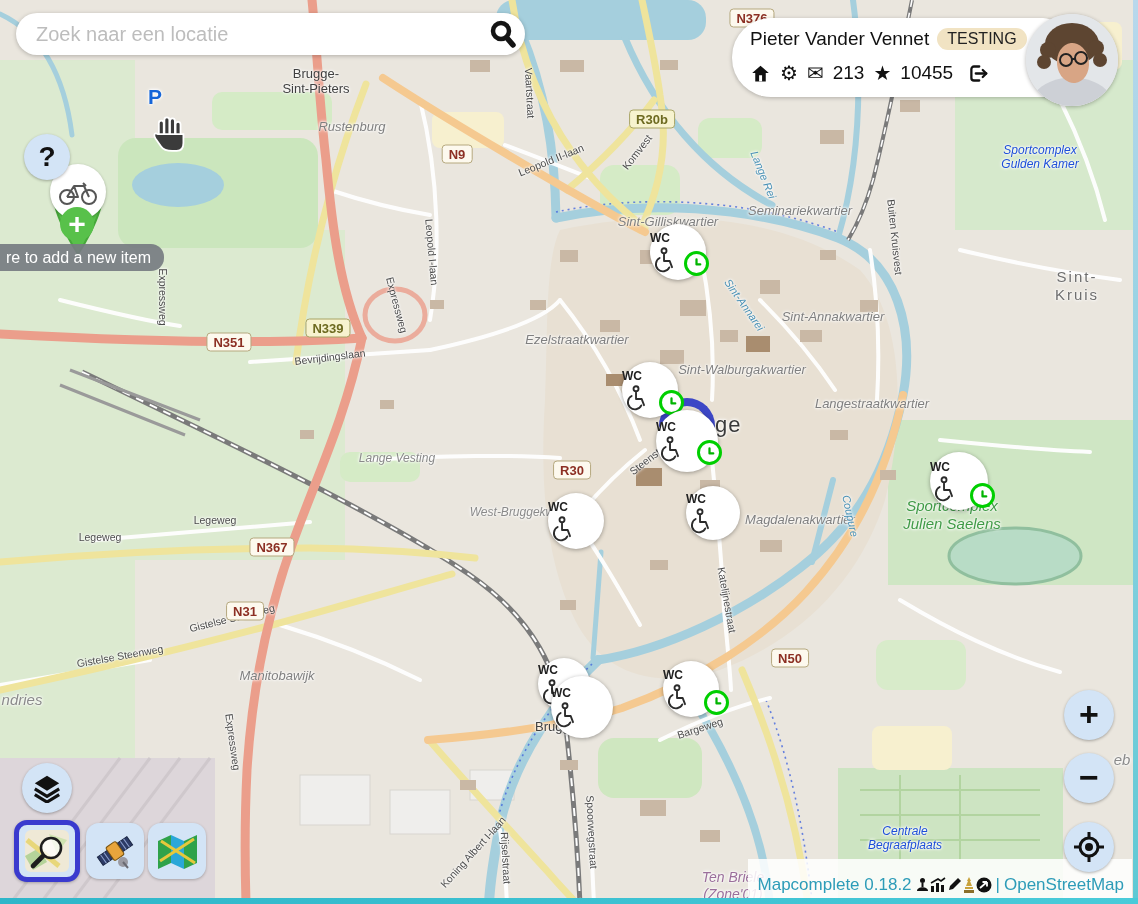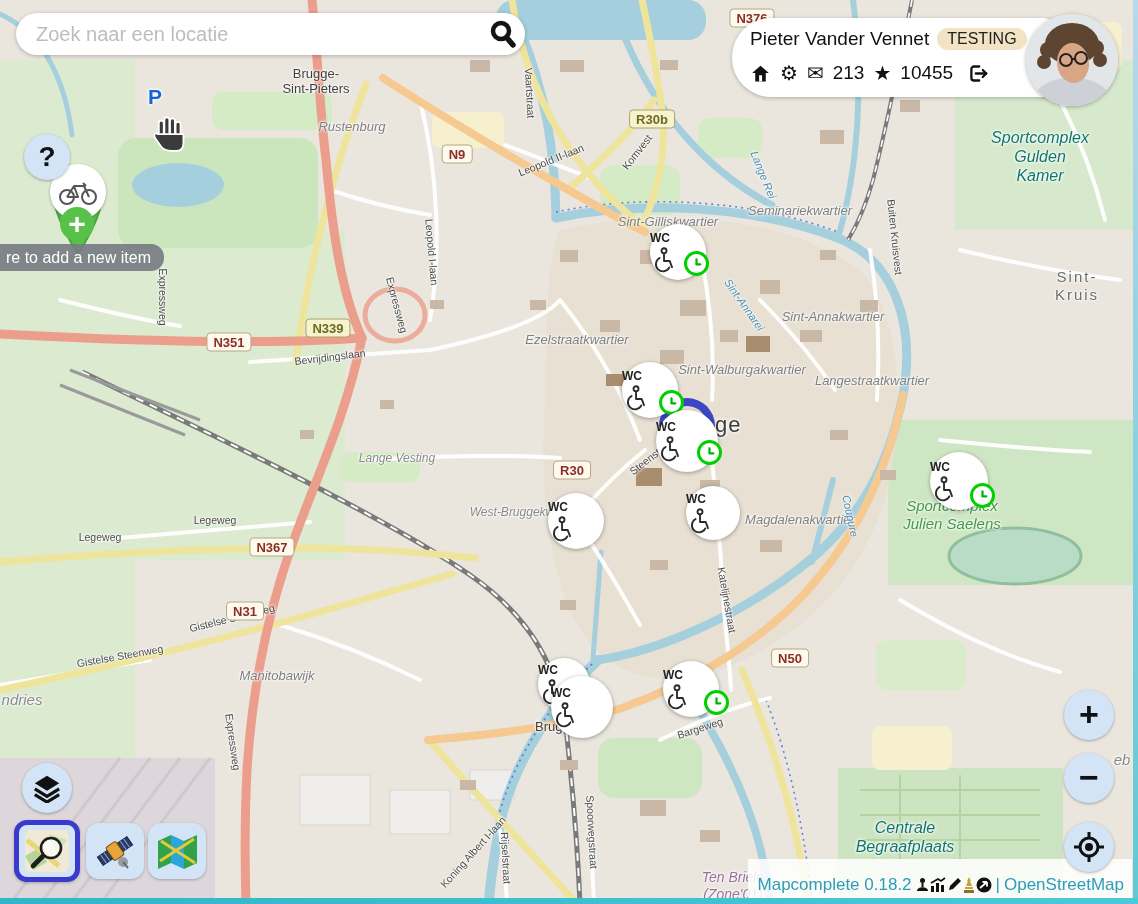--- a/index.html
+++ b/index.html
@@ -6,21 +6,21 @@
   body{width:1138px;height:904px;font-family:"Liberation Sans",sans-serif;}
   #stage{position:relative;width:1138px;height:904px;background:#eae6de;overflow:hidden;}
   #stage svg.mapsvg{position:absolute;left:0;top:0;}
   
   .map-lbl{position:absolute;white-space:pre-line;line-height:1.18;text-align:center;pointer-events:none;
            text-shadow:0 0 2px #fff,0 0 3px #fff,0 0 4px #fff;transform-origin:center;}
   .c-q{color:#7f7f7f;font-style:italic;font-size:13px;}
   .c-q2{color:#8a8a8a;font-style:italic;font-size:12px;}
   .c-s{color:#4c4c4c;font-size:10.5px;}
   .c-w{color:#4a91b5;font-style:italic;font-size:11px;}
-  .c-g{color:#0f766e;font-style:italic;font-size:16px;}
+  .c-g{color:#1d4ed8;font-style:italic;font-size:12px;}
   .c-g2{color:#3f9a46;font-style:italic;font-size:15px;}
   .c-p{color:#9b6f9b;font-style:italic;font-size:14px;}
   .c-st{color:#404040;font-weight:normal;font-size:13px;}
   .c-big{color:#3a3a3a;font-size:22px;letter-spacing:1px;}
   .c-city{color:#6e6e6e;font-size:15px;letter-spacing:2px;}
   .c-area{color:#8a8a8a;font-style:italic;font-size:15px;}
   .c-pk{color:#1565d8;font-weight:bold;font-size:21px;}
   
   .road-badge{position:absolute;transform:translate(-50%,-50%);font-size:13px;font-weight:bold;
               padding:1px 6px;border-radius:4px;border:1.5px solid #b5a87e;margin-left:20px;}
@@ -239,21 +239,21 @@
 
   <div id="label-layer">
       <span class="map-lbl c-st" style="left: 316px; top: 81px; transform: translate(-50%, -50%) rotate(0deg);">Brugge-
 Sint-Pieters</span>
       <span class="map-lbl c-q" style="left: 352px; top: 127px; transform: translate(-50%, -50%) rotate(0deg);">Rustenburg</span>
       <span class="map-lbl c-q" style="left: 668px; top: 222px; transform: translate(-50%, -50%) rotate(0deg);">Sint-Gilliskwartier</span>
       <span class="map-lbl c-q" style="left: 800px; top: 211px; transform: translate(-50%, -50%) rotate(0deg);">Seminariekwartier</span>
       <span class="map-lbl c-q" style="left: 833px; top: 317px; transform: translate(-50%, -50%) rotate(0deg);">Sint-Annakwartier</span>
       <span class="map-lbl c-q" style="left: 577px; top: 340px; transform: translate(-50%, -50%) rotate(0deg);">Ezelstraatkwartier</span>
       <span class="map-lbl c-q" style="left: 742px; top: 370px; transform: translate(-50%, -50%) rotate(0deg);">Sint-Walburgakwartier</span>
-      <span class="map-lbl c-q" style="left: 872px; top: 381px; transform: translate(-50%, -50%) rotate(0deg);">Langestraatkwartier</span>
+      <span class="map-lbl c-q" style="left: 872px; top: 404px; transform: translate(-50%, -50%) rotate(0deg);">Langestraatkwartier</span>
       <span class="map-lbl c-city" style="left: 1077px; top: 286px; transform: translate(-50%, -50%) rotate(0deg);">Sint-Kruis</span>
       <span class="map-lbl c-g" style="left: 1040px; top: 157px; transform: translate(-50%, -50%) rotate(0deg);">Sportcomplex
 Gulden Kamer</span>
       <span class="map-lbl c-q" style="left: 800px; top: 520px; transform: translate(-50%, -50%) rotate(0deg);">Magdalenakwartier</span>
       <span class="map-lbl c-q2" style="left: 397px; top: 458px; transform: translate(-50%, -50%) rotate(0deg);">Lange Vesting</span>
       <span class="map-lbl c-q2" style="left: 512px; top: 512px; transform: translate(-50%, -50%) rotate(0deg);">West-Bruggekw</span>
       <span class="map-lbl c-s" style="left: 215px; top: 520px; transform: translate(-50%, -50%) rotate(0deg);">Legeweg</span>
       <span class="map-lbl c-s" style="left: 100px; top: 537px; transform: translate(-50%, -50%) rotate(0deg);">Legeweg</span>
       <span class="map-lbl c-q" style="left: 277px; top: 676px; transform: translate(-50%, -50%) rotate(0deg);">Manitobawijk</span>
       <span class="map-lbl c-s" style="left: 232px; top: 618px; transform: translate(-50%, -50%) rotate(-14deg);">Gistelse Steenweg</span>

